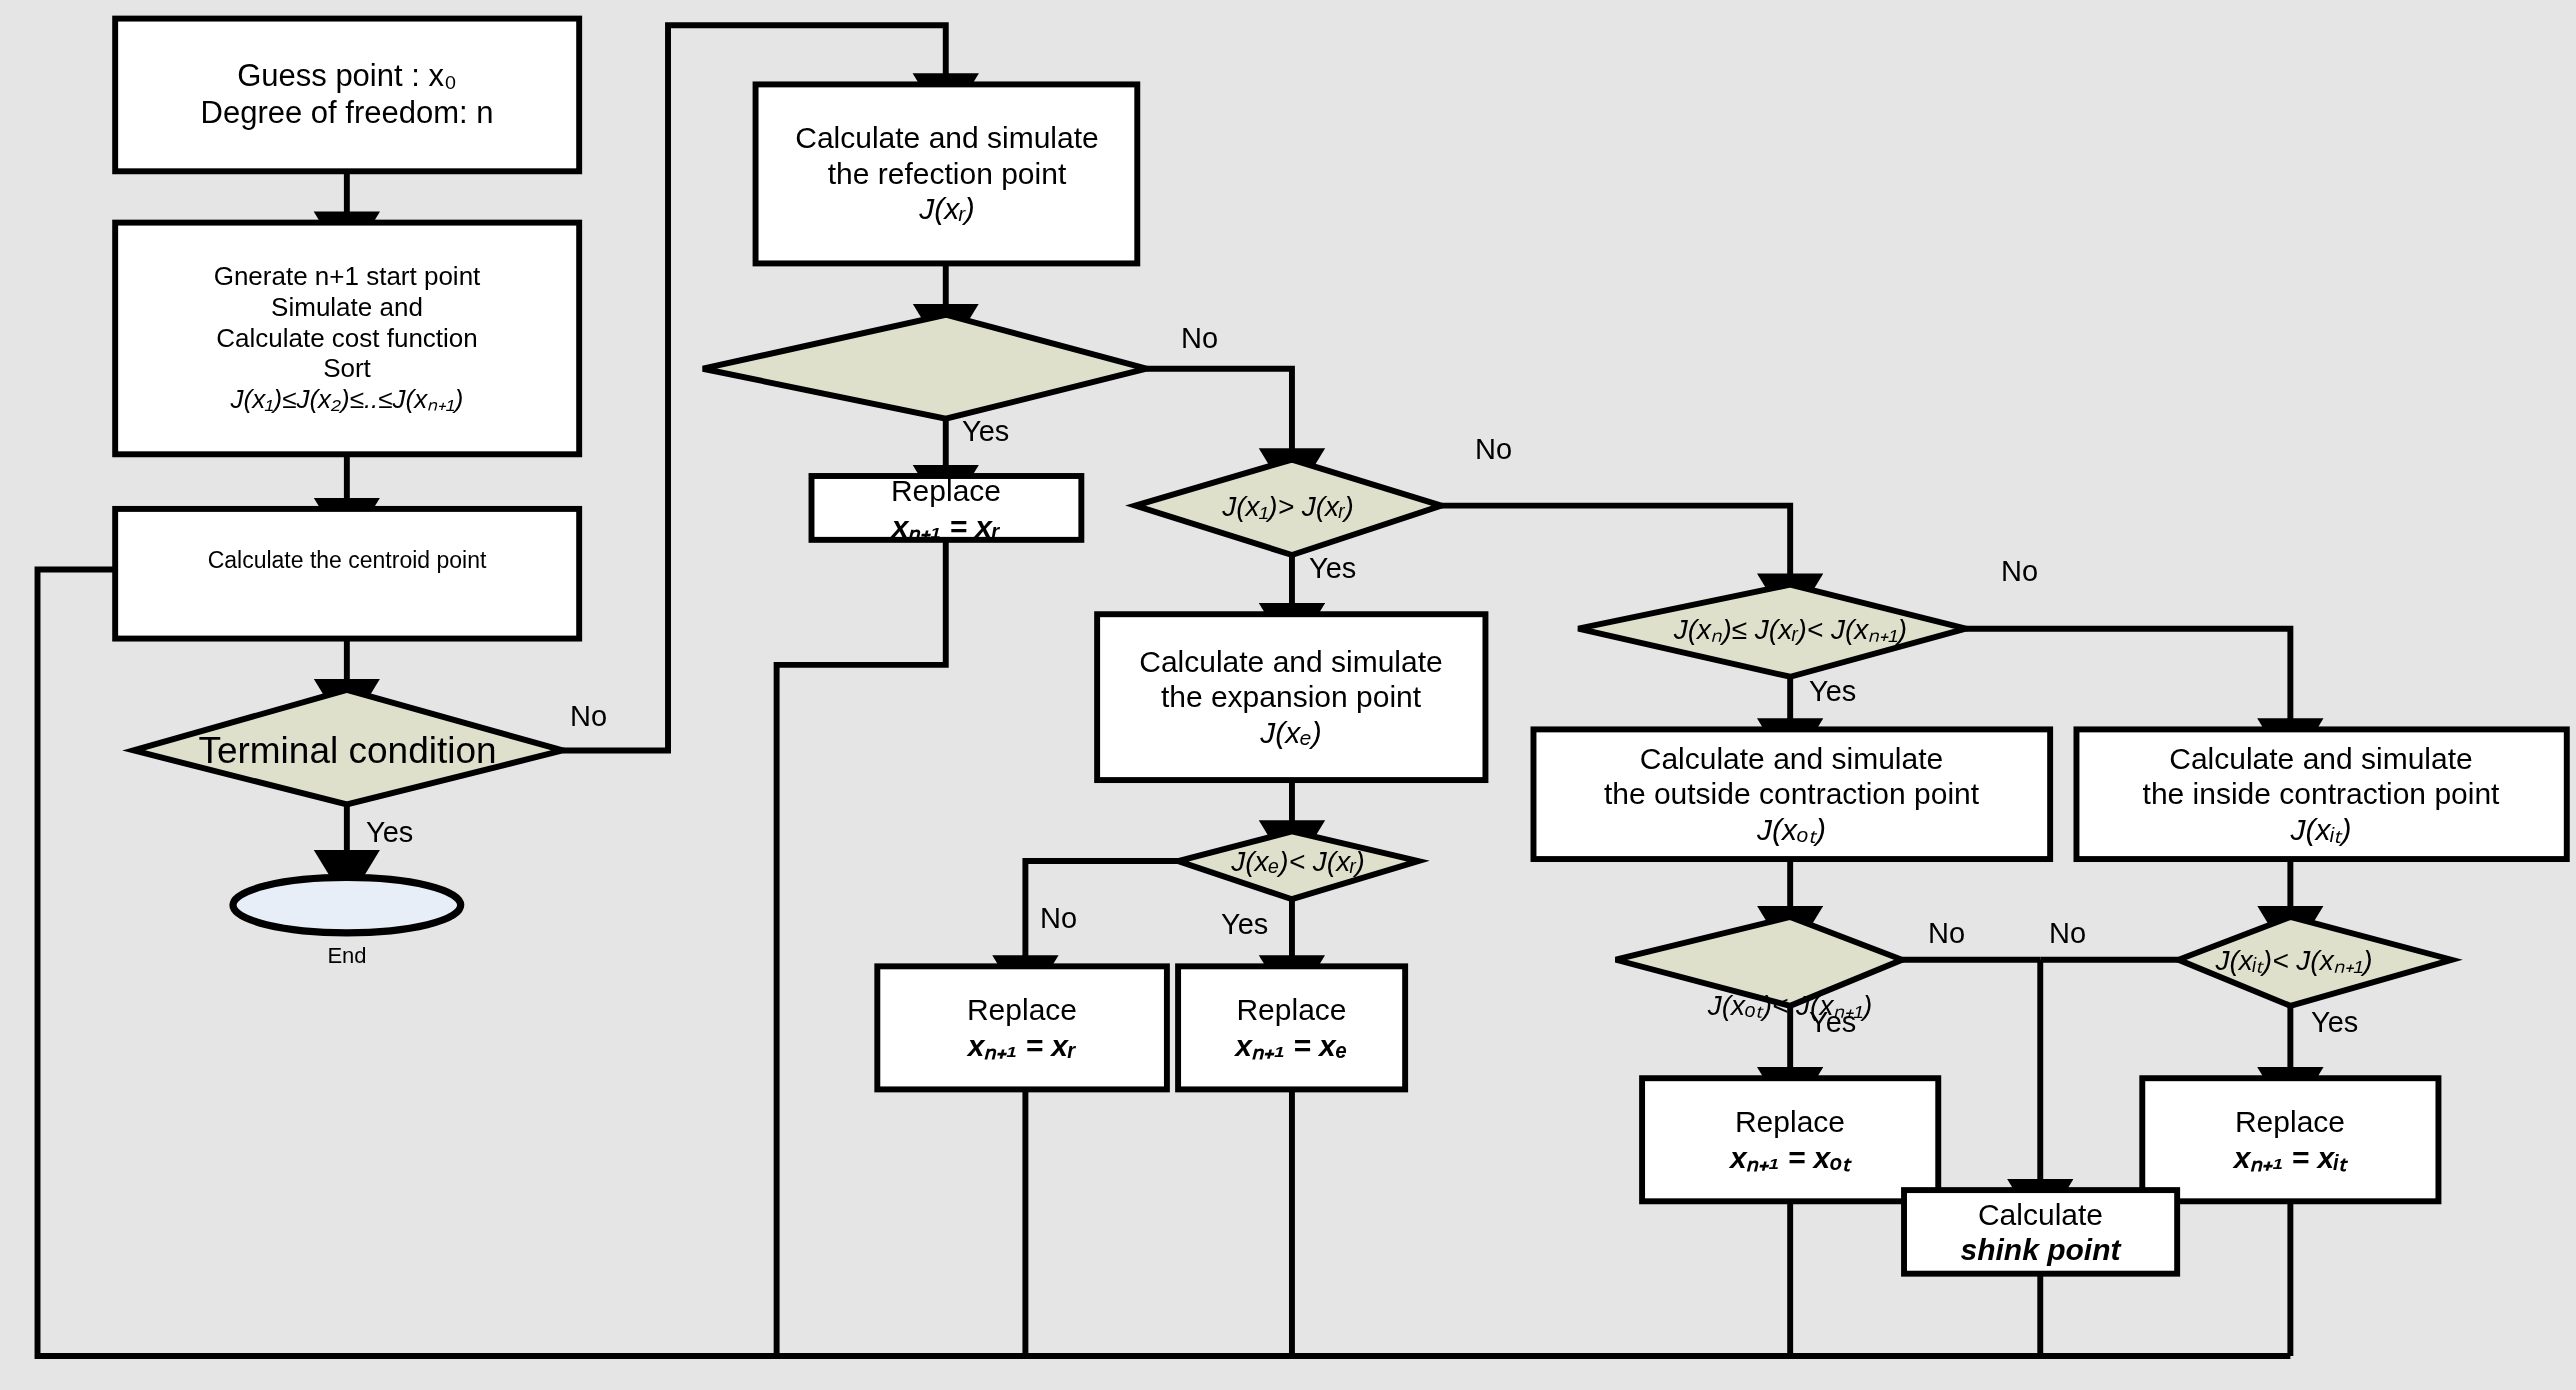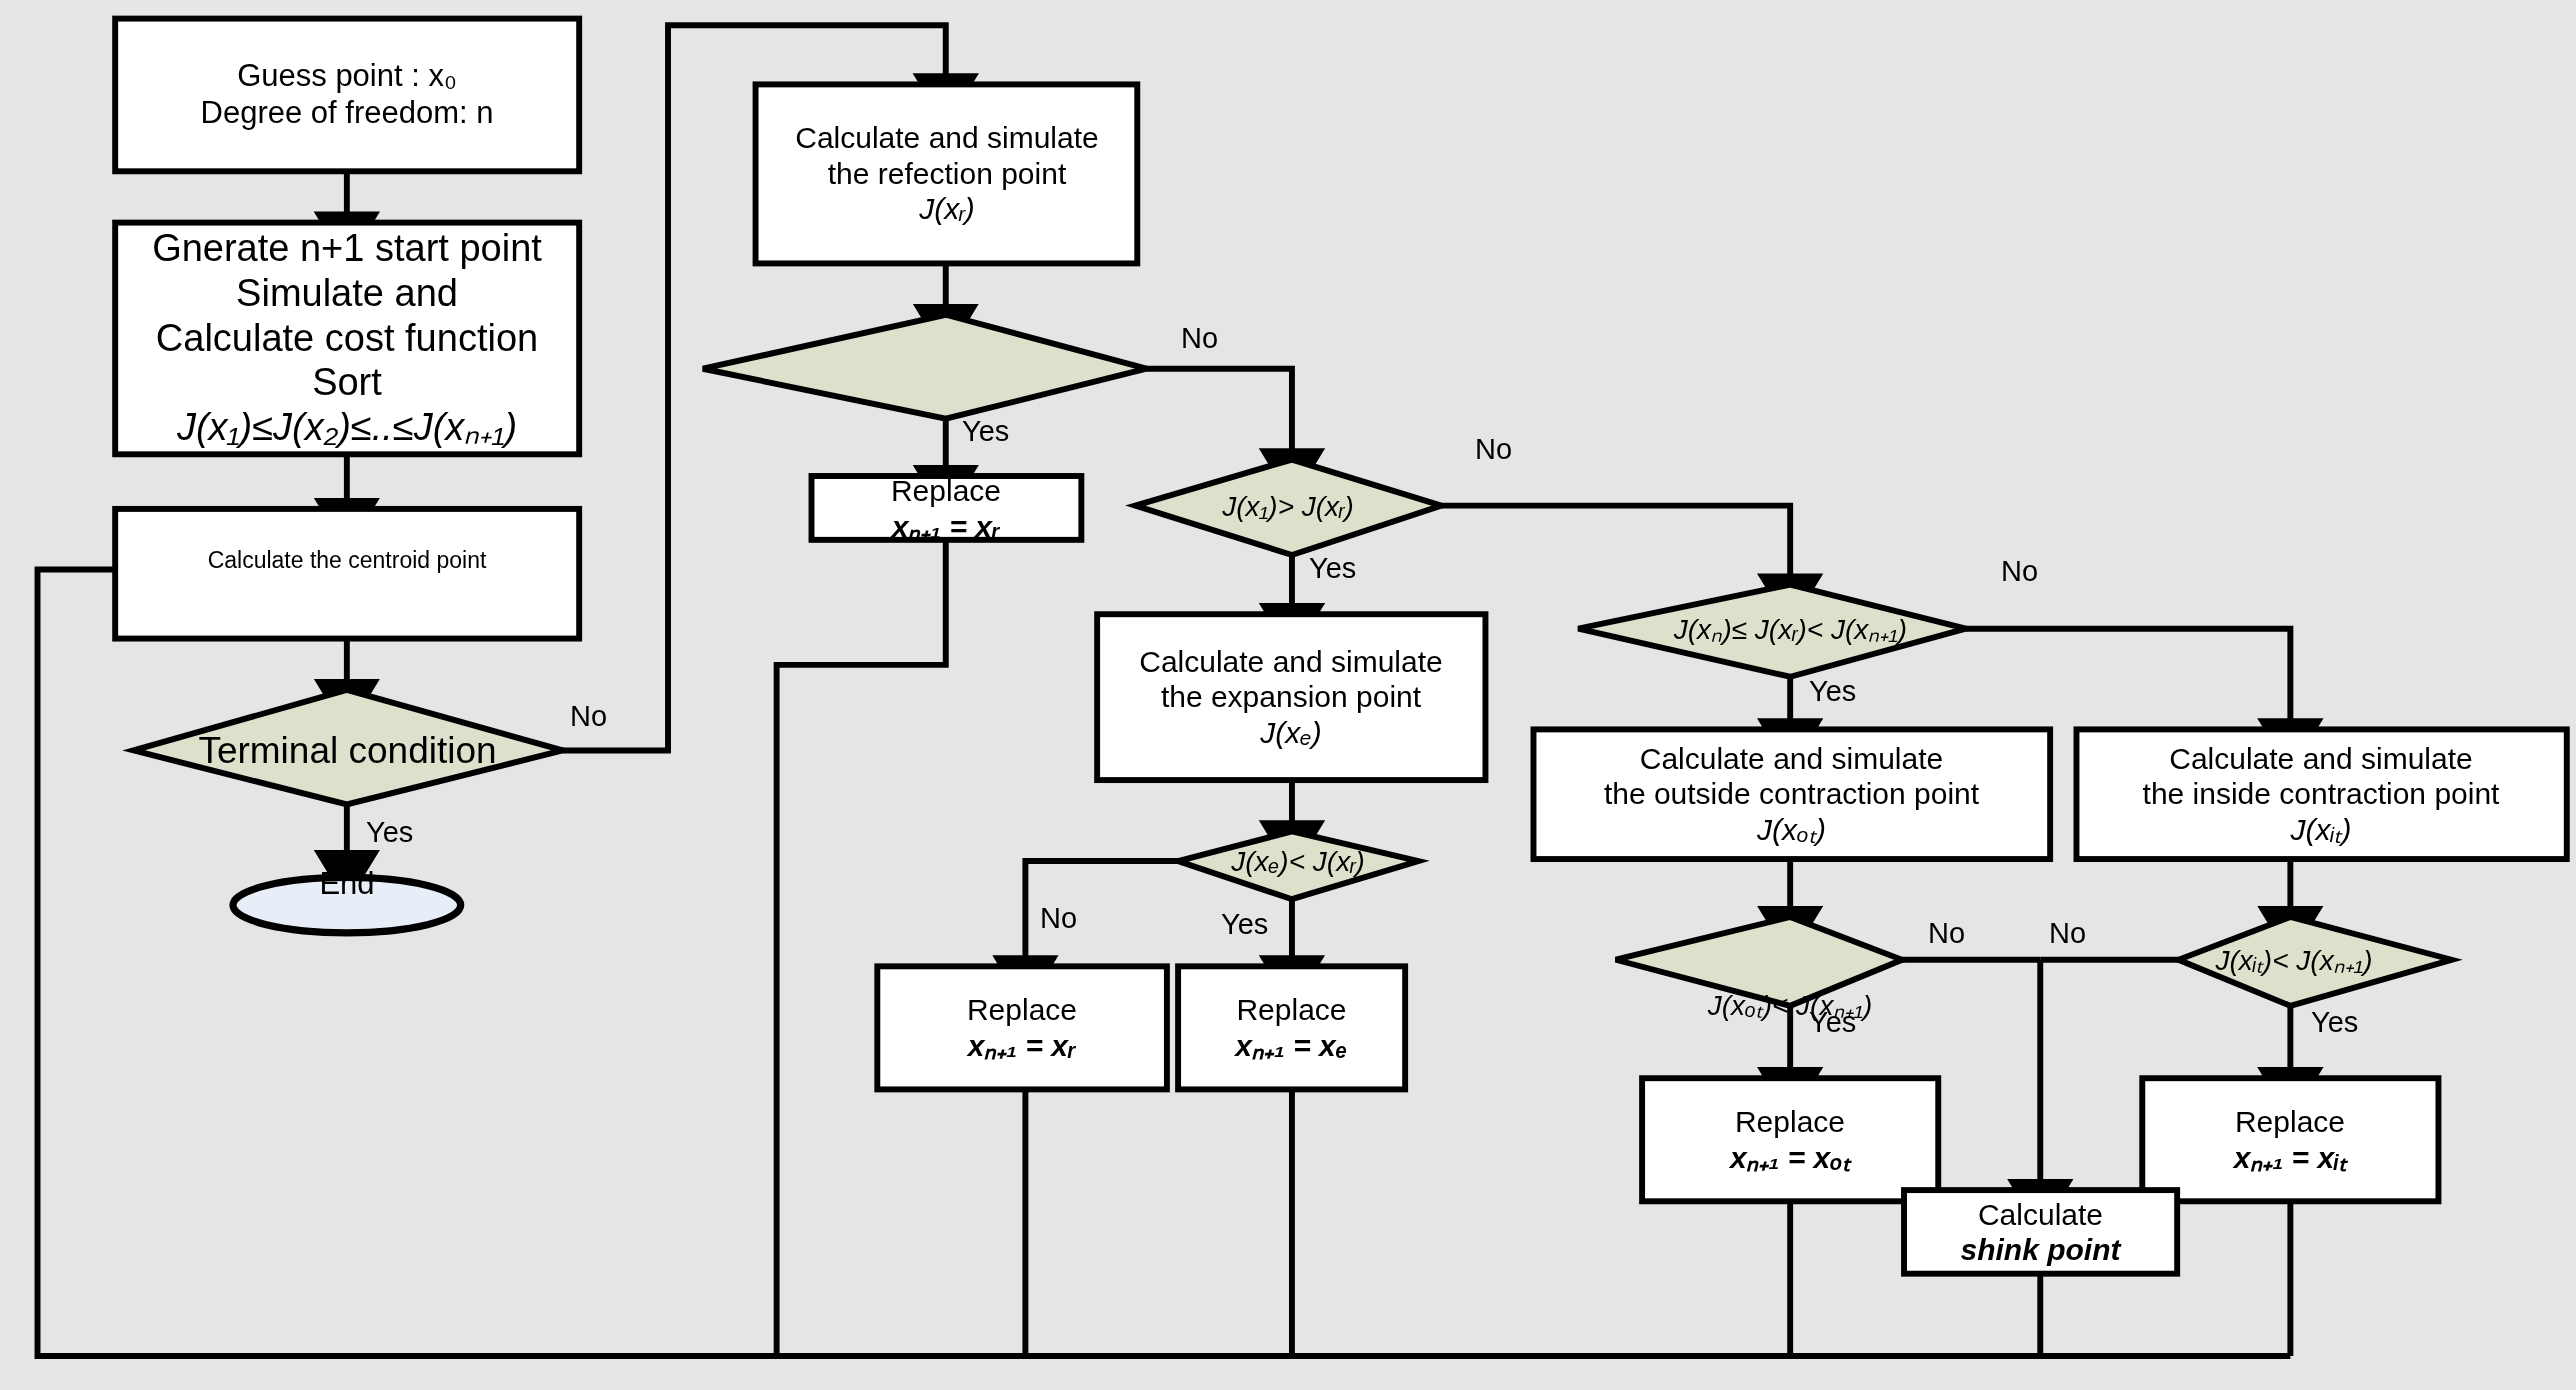--- a/index.html
+++ b/index.html
@@ -129,37 +129,37 @@
     </g>
 
     <ellipse cx="527" cy="1375" rx="173" ry="42" stroke="#000" stroke-width="11" fill="#e8eef7"></ellipse>
   </svg>
 
   <div class="nodeText" style="left:115px;top:18.4px;width:464px;height:153px;font-size:31px;">
     <span class="ln">Guess point : x₀</span>
     <span class="ln">Degree of freedom: n</span>
   </div>
 
-  <div class="nodeText" style="left:115px;top:222px;width:464px;height:232px;font-size:38px;">
+  <div class="nodeText" style="left:115px;top:222px;width:464px;height:232px;font-size:26px;">
     <span class="ln">Gnerate n+1 start point</span>
     <span class="ln">Simulate and</span>
     <span class="ln">Calculate cost function</span>
     <span class="ln">Sort</span>
     <span class="ln mi">J(x₁)≤J(x₂)≤..≤J(xₙ₊₁)</span>
   </div>
 
   <div class="nodeText" style="left:115px;top:496px;width:464px;height:130px;font-size:23px;">
     <span class="ln">Calculate the centroid point</span>
   </div>
 
   <div class="nodeText" style="left:160px;top:724px;width:375px;height:53px;font-size:37px;">
     <span class="ln">Terminal condition</span>
   </div>
 
-  <div class="nodeText" style="left:233px;top:858px;width:228px;height:53px;font-size:31px;">
+  <div class="nodeText" style="left:233px;top:929px;width:228px;height:53px;font-size:22px;">
     <span class="ln">End</span>
   </div>
 
   <div class="nodeText" style="left:756px;top:84px;width:382px;height:179px;font-size:30px;">
     <span class="ln">Calculate and simulate</span>
     <span class="ln">the refection point</span>
     <span class="ln mi">J(xᵣ)</span>
   </div>
 
 

